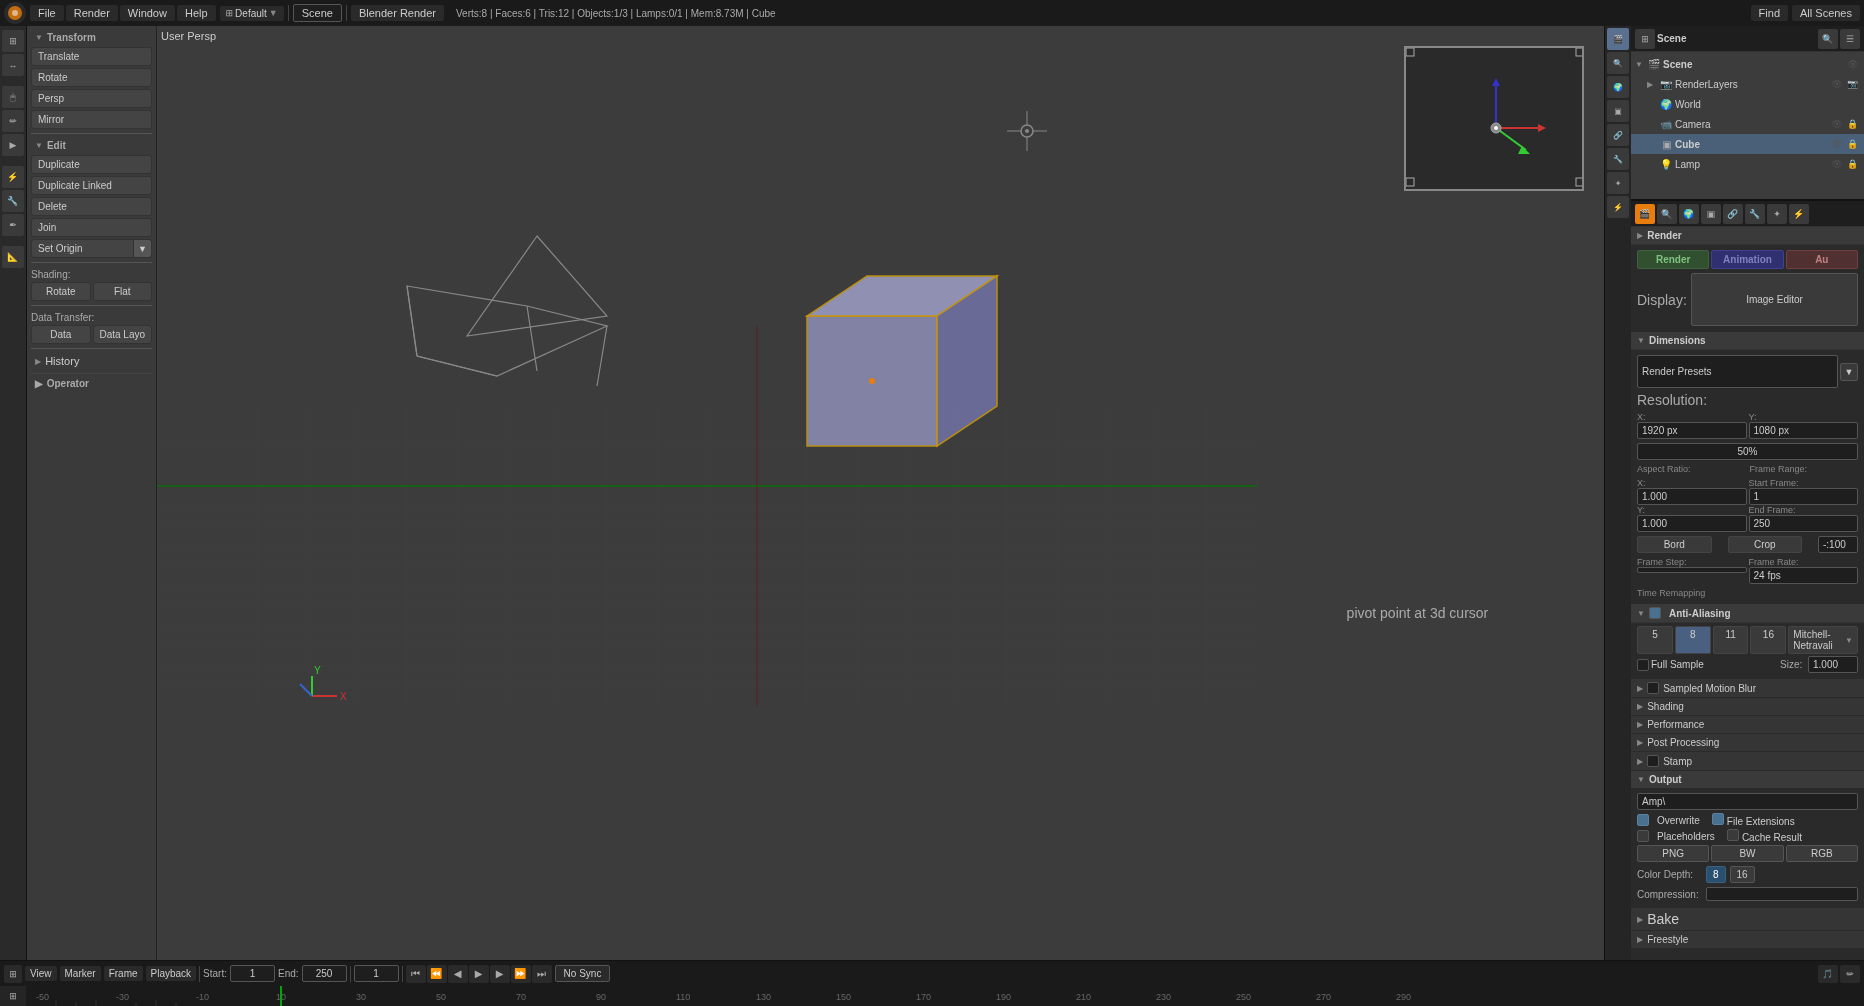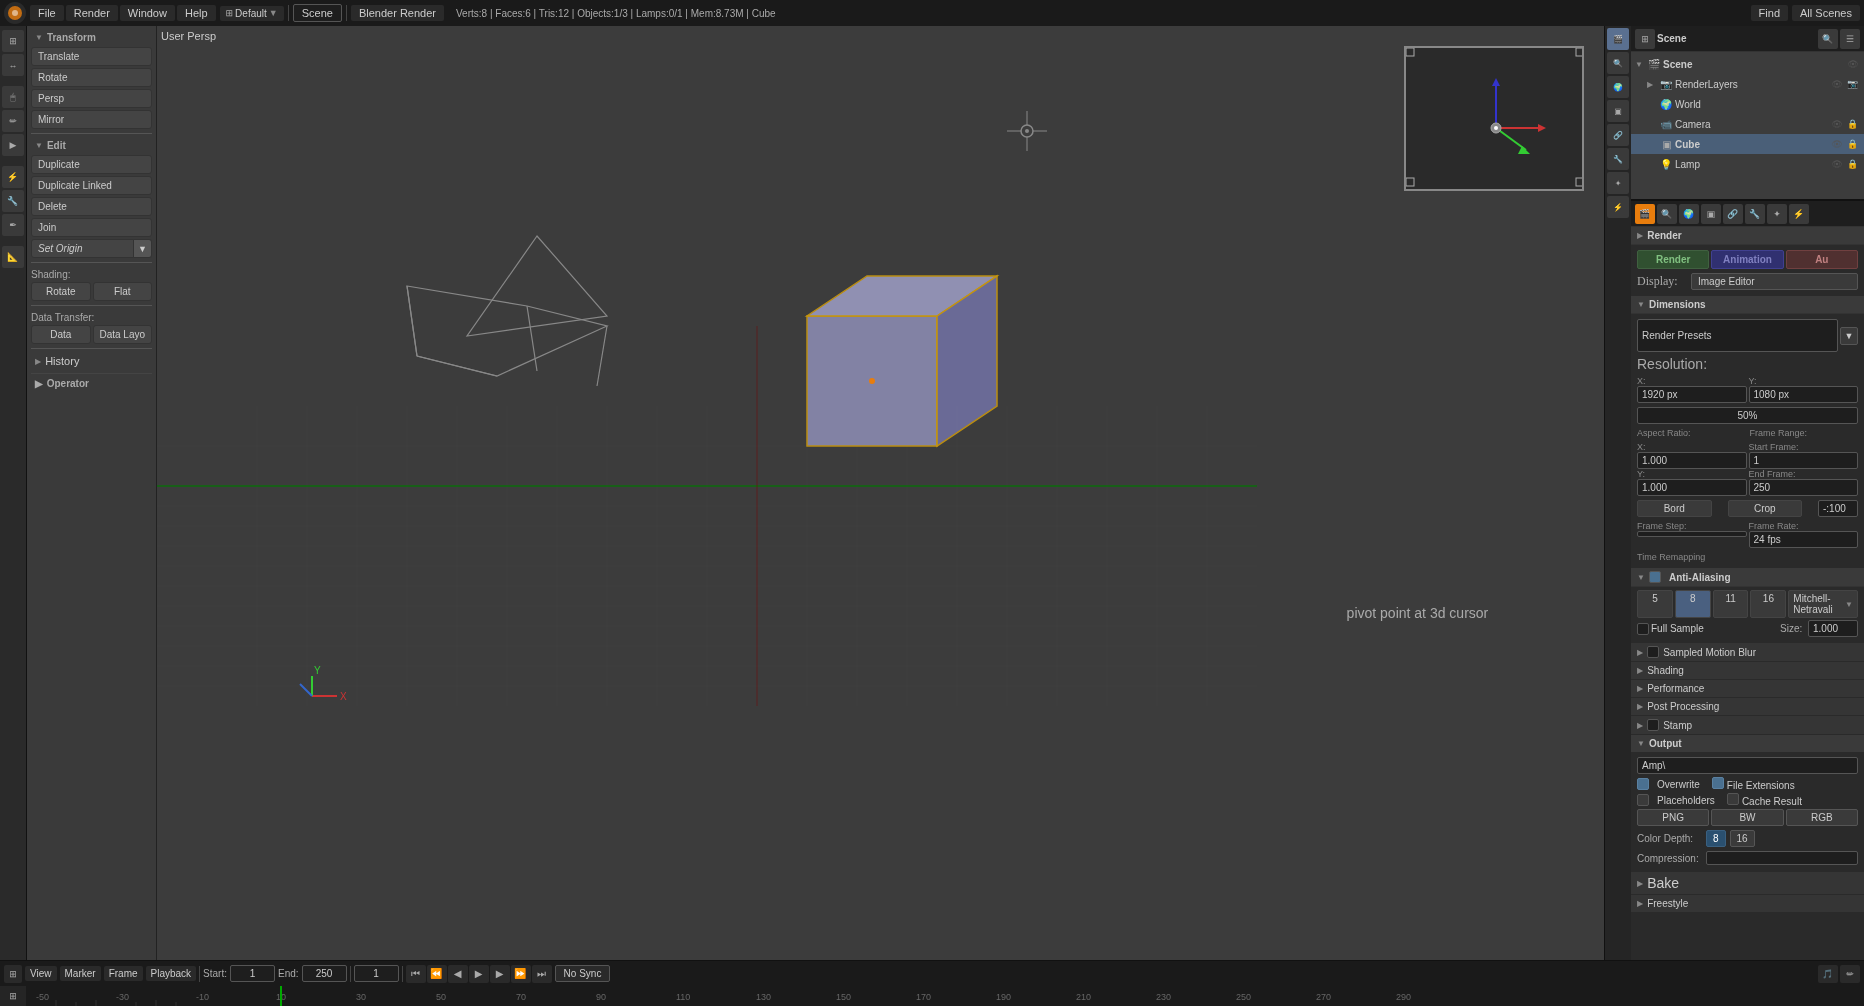--- a/index.html
+++ b/index.html
@@ -145,21 +145,20 @@
       border-radius: 3px;
       color: #ccc;
       text-align: center;
       cursor: pointer;
       font-size: 10px;
     }
     .set-origin-btn {
       display: flex;
       width: 100%;
       margin-bottom: 2px;
-      font-style: italic;
     }
     .set-origin-main {
       flex: 1;
       padding: 3px 6px;
       background: #444;
       border: 1px solid #333;
       border-radius: 3px 0 0 3px;
       color: #ccc;
       cursor: pointer;
       font-size: 10px;
@@ -410,30 +409,31 @@
       font-weight: bold;
     }
     .prb-render { background: #305030; color: #80c080; border: 1px solid #406040; }
     .prb-anim { background: #303070; color: #8080c0; border: 1px solid #404090; }
     .prb-audio { background: #503030; color: #c08080; border: 1px solid #704040; }
 
     .display-input-row {
       display: flex; align-items: center; gap: 4px;
       padding: 2px 0;
     }
-    .dir-label { color: #aaa; min-width: 50px; font-size: 12px; font-family: Liberation Serif, serif; }
+    .dir-label { color: #aaa; min-width: 50px; font-size: 14px; }
     .dir-btn {
       flex: 1;
       background: #3a3a3a;
       border: 1px solid #555;
       border-radius: 2px;
-      padding: 2px 6px;
-      color: #ccc;
-      font-size: 10px;
-      cursor: pointer;
+      padding: 20px 6px;
+      color: #ccc;
+      font-size: 10px;
+      cursor: pointer;
+      text-align: center;
     }
 
     .render-presets-row {
       display: flex; align-items: center; gap: 2px;
       padding: 2px 0;
     }
     .rpr-input {
       flex: 1;
       background: #1e1e1e;
       border: 1px solid #555;

